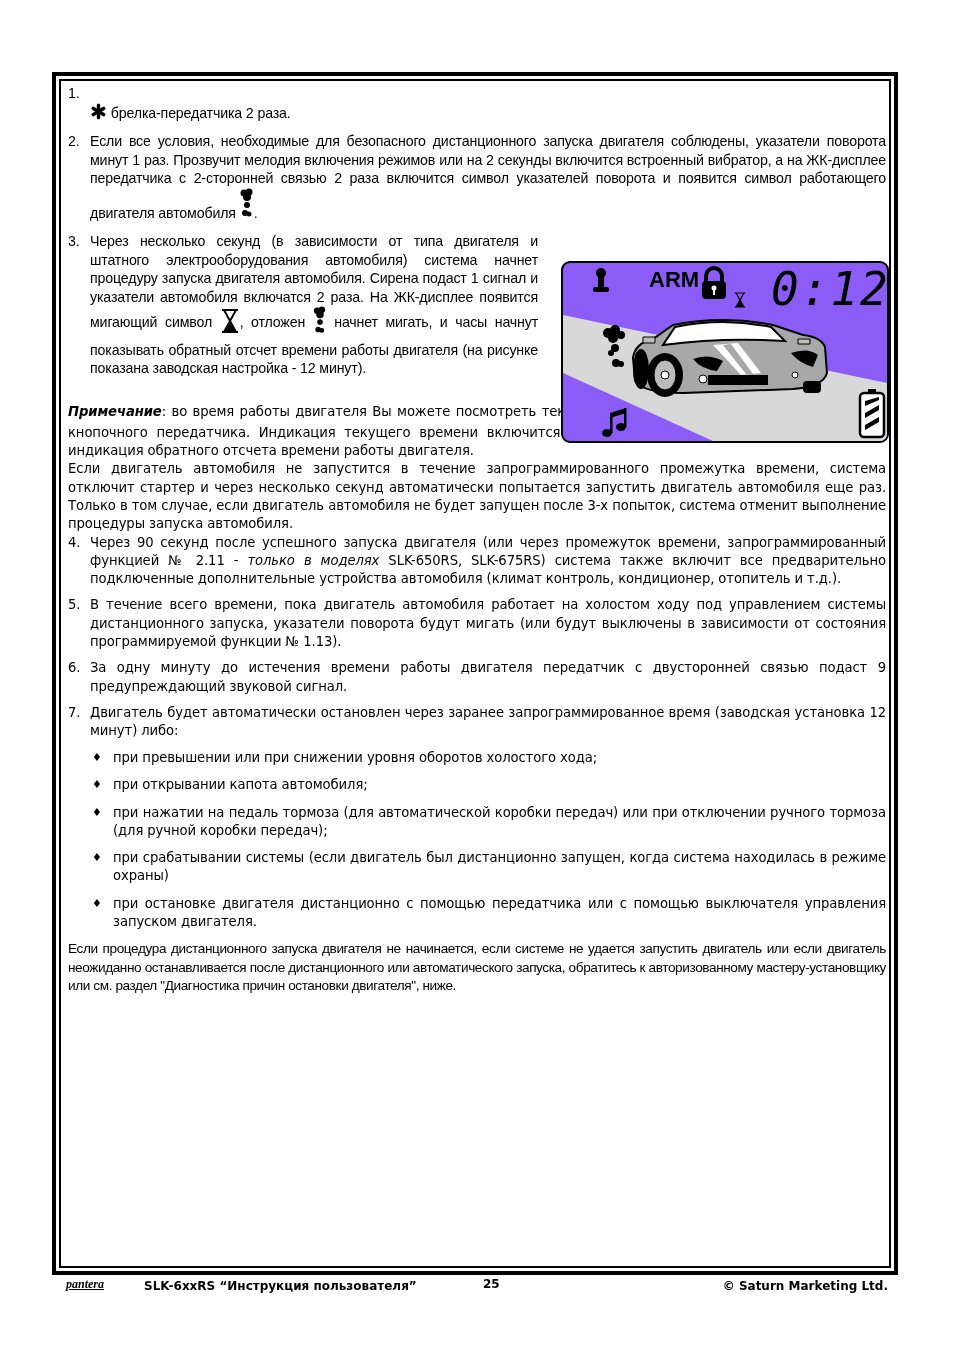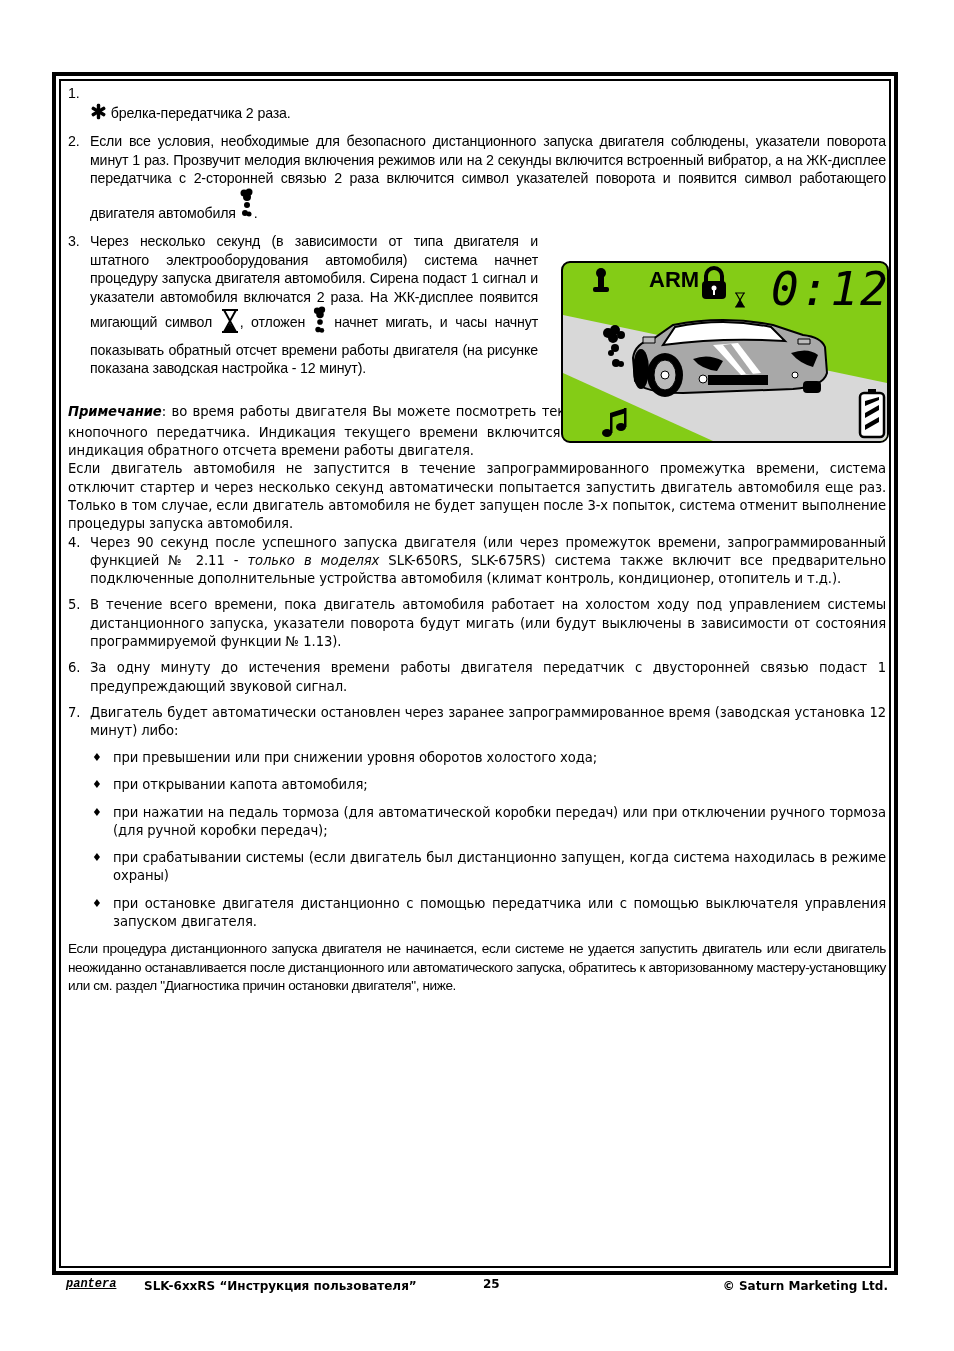--- a/index.html
+++ b/index.html
@@ -30,27 +30,27 @@
   .bul { display: flex; margin: 0 0 9px 24px; }
   .bul .dot { width: 21px; flex: 0 0 21px; font-size: 11px; line-height: 18.5px; }
   .bul .txt { flex: 1; text-align: justify; }
   .icon-inline { display: inline-block; vertical-align: middle; }
   .item3 { display: flex; margin-bottom: 10px; }
   .item3 .left { width: 470px; flex: 0 0 470px; display: flex; }
   .item3 .left .num { width: 22px; flex: 0 0 22px; }
   .item3 .left .txt { flex: 1; text-align: justify; }
   .lcd {
     position: absolute; left: 561px; top: 261px; width: 324px; height: 178px;
-    border: 2px solid #000; border-radius: 9px; overflow: hidden; background: #84cc16;
+    border: 2px solid #000; border-radius: 9px; overflow: hidden; background: #8b5cf6;
   }
   .footer {
     position: absolute; left: 66px; top: 1276px; width: 822px; height: 20px;
     font-family: "DejaVu Sans", sans-serif; font-weight: bold; font-size: 12px;
   }
-  .footer .logo { position: absolute; left: 0; top: 1px; font-family: Liberation Mono, monospace; font-style: italic; font-size: 12px; text-decoration: underline; }
+  .footer .logo { position: absolute; left: 0; top: 1px; font-family: Liberation Serif, serif; font-style: italic; font-size: 12px; text-decoration: underline; }
   .footer .doc { position: absolute; left: 78px; top: 3px; }
   .footer .page { position: absolute; left: 417px; top: 1px; }
   .footer .copy { position: absolute; right: 0; top: 3px; }
 </style>
 </head>
 <body>
 
 <div class="frame-outer">
   <div class="frame-inner"></div>
 </div>
@@ -150,21 +150,21 @@
     </span>
   </div>
 
   <div class="item sans2">
     <span class="num">5.</span>
     <span class="txt">В течение всего времени, пока двигатель автомобиля работает на холостом ходу под управлением системы дистанционного запуска, указатели поворота будут мигать (или будут выключены в зависимости от состояния программируемой функции № 1.13).</span>
   </div>
 
   <div class="item sans2">
     <span class="num">6.</span>
-    <span class="txt">За одну минуту до истечения времени работы двигателя передатчик с двусторонней связью подаст 1 предупреждающий звуковой сигнал.</span>
+    <span class="txt">За одну минуту до истечения времени работы двигателя передатчик с двусторонней связью подаст 9 предупреждающий звуковой сигнал.</span>
   </div>
 
   <div class="item sans2">
     <span class="num">7.</span>
     <span class="txt">Двигатель будет автоматически остановлен через заранее запрограммированное время (заводская установка 12 минут) либо:</span>
   </div>
 
   <div class="bul sans2">
     <span class="dot">♦</span>
     <span class="txt">при превышении или при снижении уровня оборотов холостого хода;</span>

